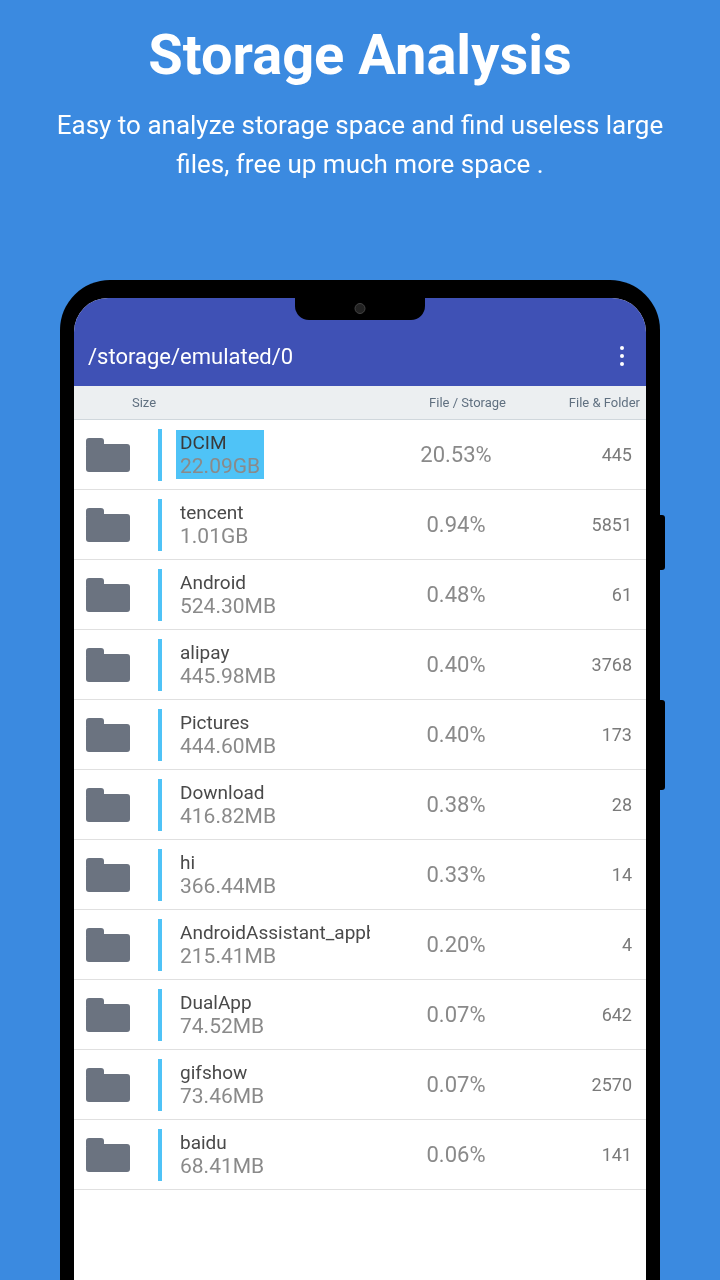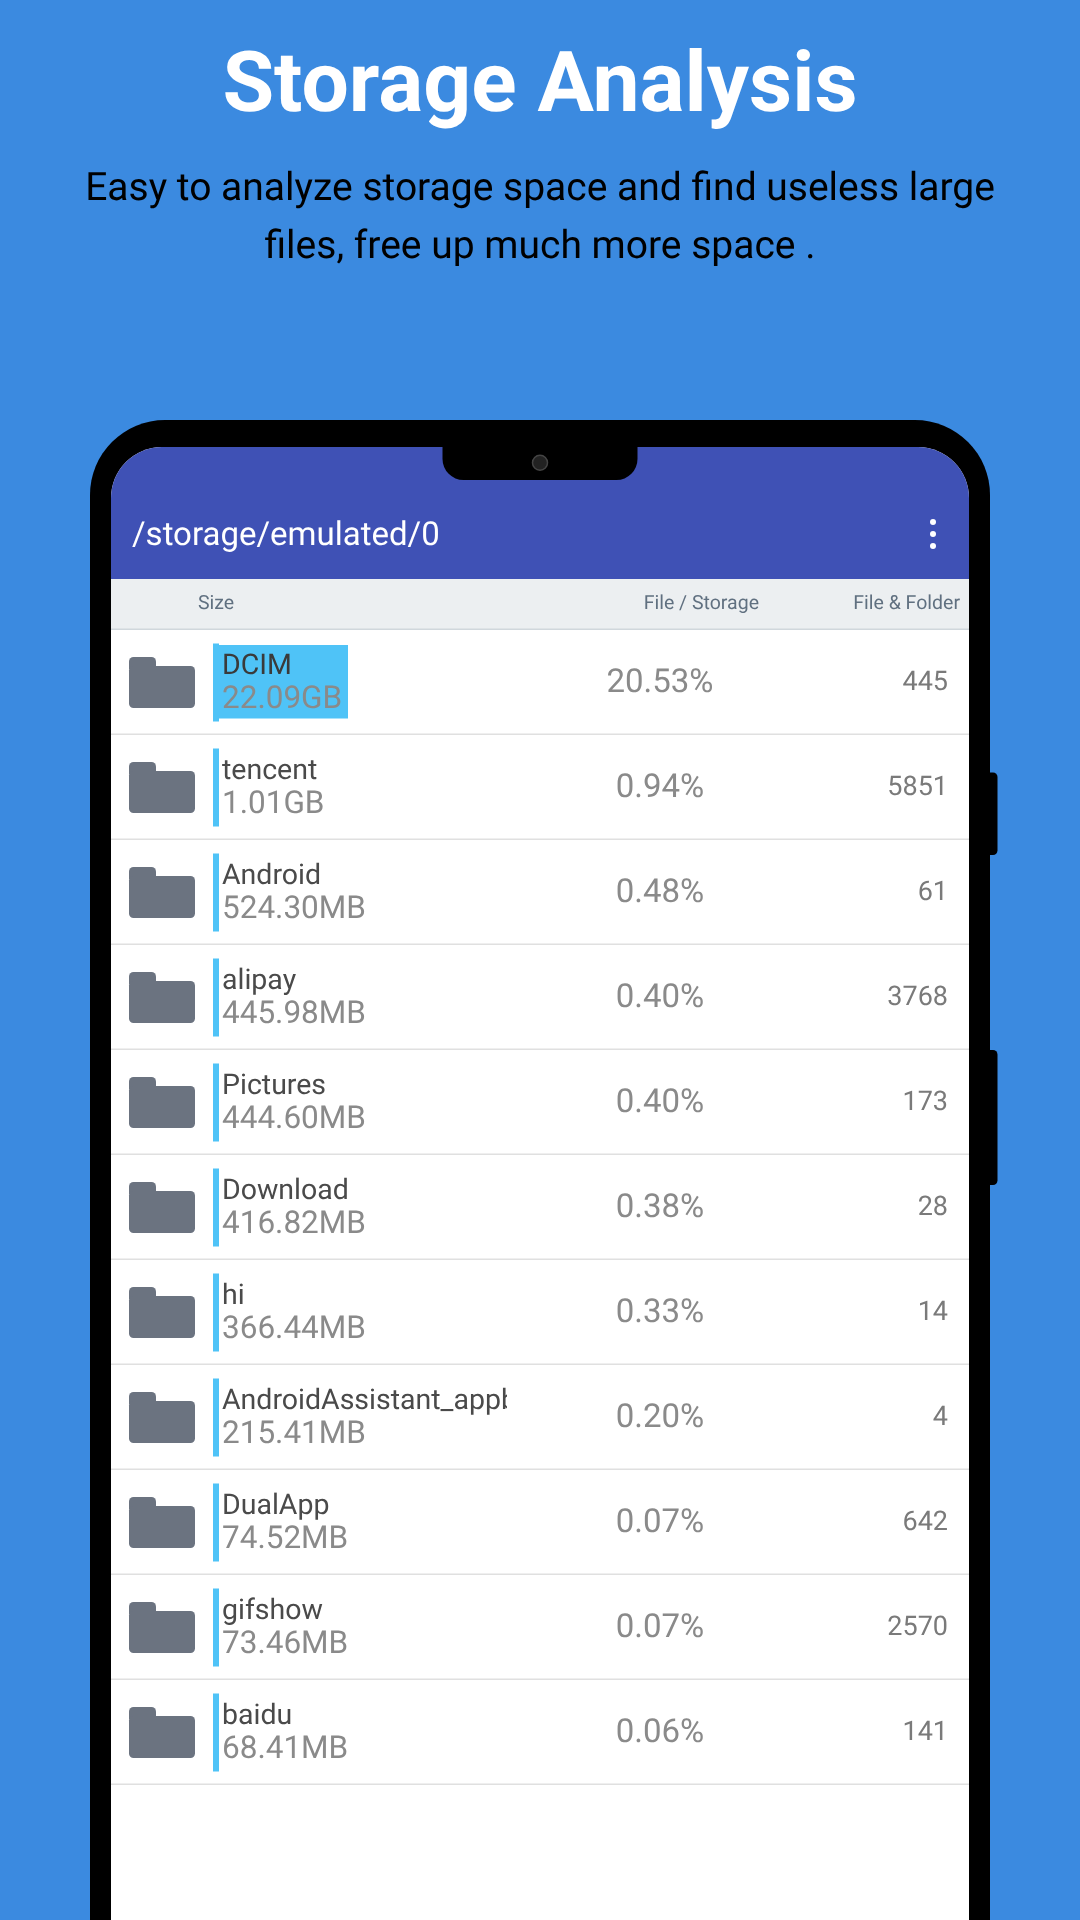--- a/index.html
+++ b/index.html
@@ -12,21 +12,21 @@
     position: relative;
   }
   .promo-title {
     color: #fff;
     font-size: 56px;
     font-weight: 700;
     text-align: center;
     margin-top: 22px;
   }
   .promo-sub {
-    color: #000000;
+    color: #ffffff;
     font-size: 26px;
     text-align: center;
     margin-top: 18px;
     line-height: 1.5;
     padding: 0 30px;
   }
   .phone {
     position: absolute;
     left: 50%;
     top: 280px;
@@ -99,20 +99,21 @@
   .col-header .ch-size { width: 140px; text-align: center; }
   .col-header .ch-pct  { flex: 1; text-align: right; }
   .col-header .ch-cnt  { width: 140px; text-align: right; padding-right: 6px; }
   .list { }
   .row {
     display: flex;
     align-items: center;
     height: 70px;
     border-bottom: 1px solid #e0e0e0;
     padding-right: 14px;
+    gap: 16px;
   }
   .icon-wrap { width: 68px; display:flex; align-items:center; justify-content:center; }
   .folder-icon { width: 44px; height: 34px; position: relative; }
   .folder-icon::before {
     content:""; position:absolute; left:0; top:0;
     width: 18px; height: 8px; background:#6b7380;
     border-radius: 3px 3px 0 0;
   }
   .folder-icon::after {
     content:""; position:absolute; left:0; top:6px;

